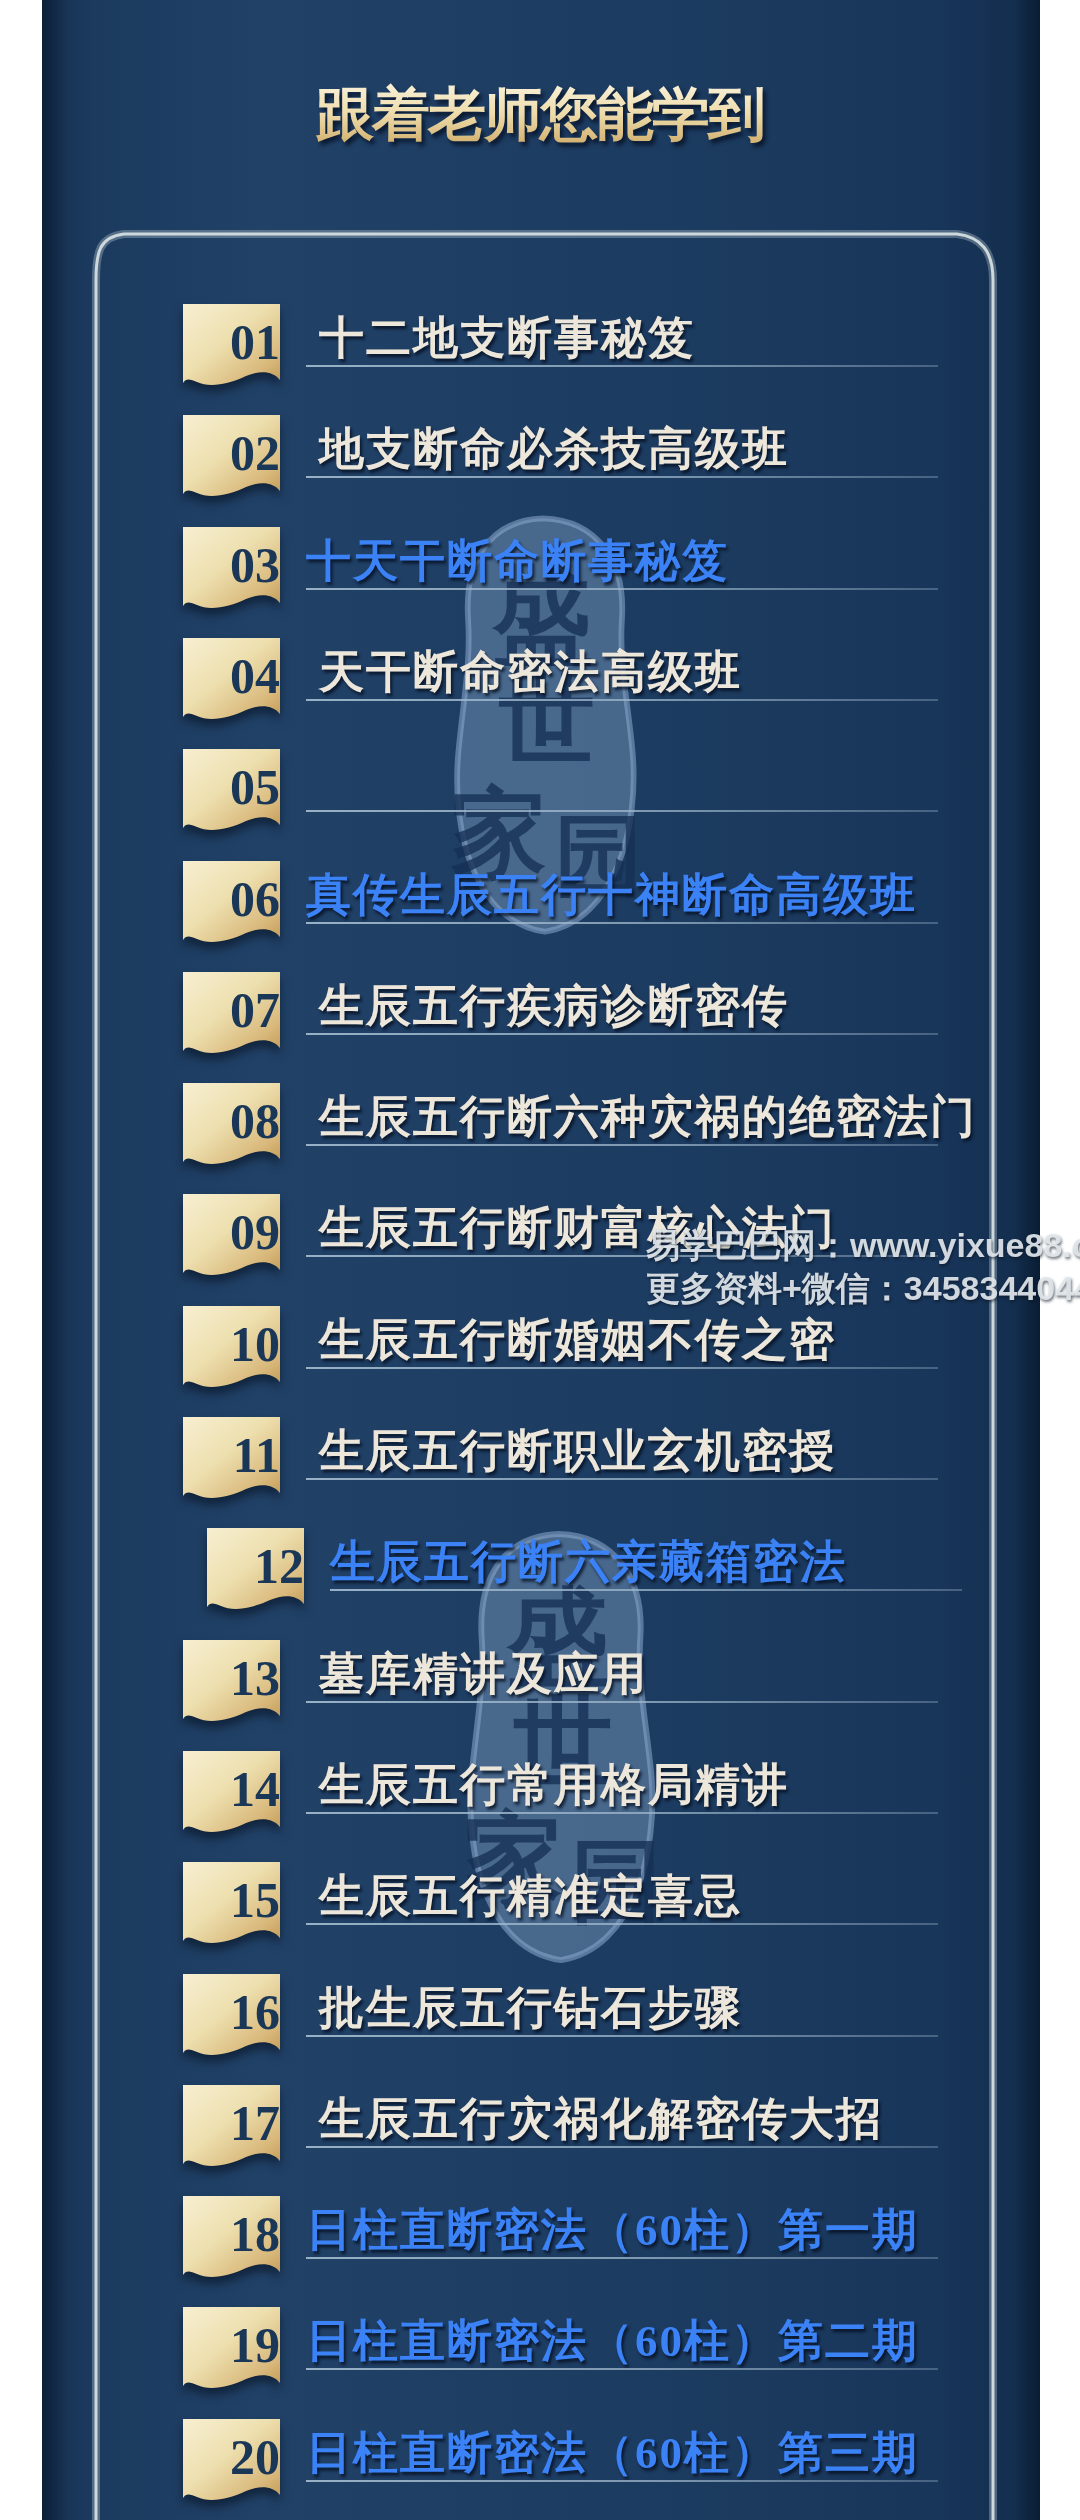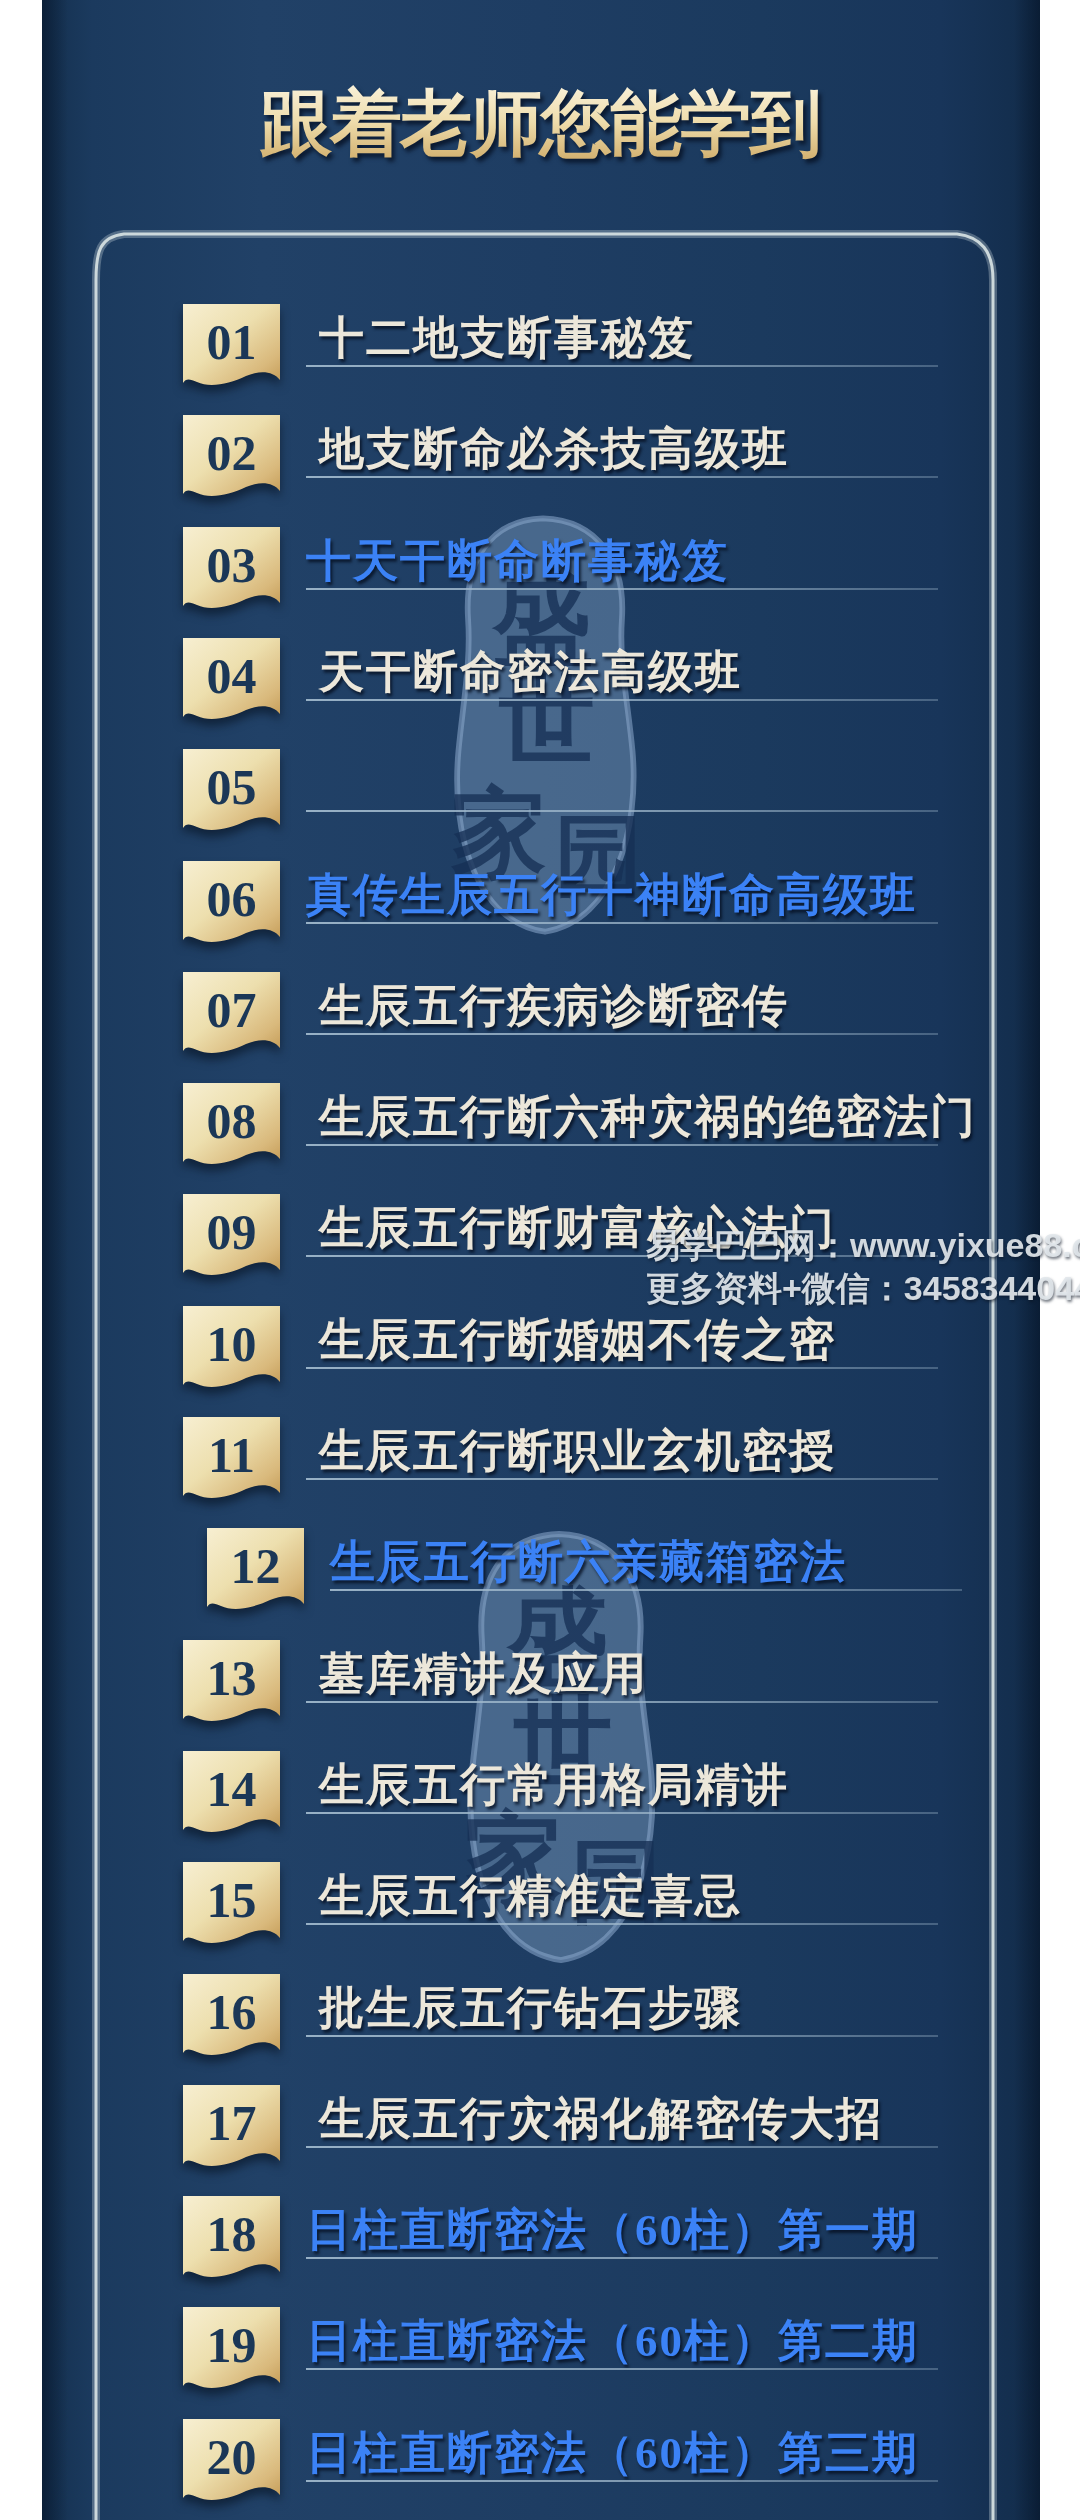--- a/index.html
+++ b/index.html
@@ -21,21 +21,21 @@
     background:linear-gradient(90deg,rgba(0,10,25,.45),rgba(0,10,25,0));
   }
   .panel .edge-shade-right{
     position:absolute;right:0;top:0;width:26px;height:100%;
     background:linear-gradient(270deg,rgba(0,10,25,.45),rgba(0,10,25,0));
   }
   
   .title{
     position:absolute;left:0;top:76px;width:100%;
     text-align:center;
-    font-size:72px;font-weight:700;letter-spacing:-2px;
+    font-size:58px;font-weight:700;letter-spacing:-2px;
     background:linear-gradient(180deg,#f9f1da 8%,#eedcab 48%,#c9a25c 100%);
     -webkit-background-clip:text;background-clip:text;
     color:transparent;-webkit-text-fill-color:transparent;
     filter:drop-shadow(3px 4px 2px rgba(6,18,38,.85));
     white-space:nowrap;
   }
   
   .frame-svg{position:absolute;left:0;top:0;width:1080px;height:2520px;pointer-events:none;}
   
   .seal{position:absolute;pointer-events:none;}
@@ -44,21 +44,21 @@
   
   .list{position:absolute;left:42px;top:304px;width:998px;}
   .item{position:absolute;left:0;width:998px;height:112px;}
   .badge{
     position:absolute;left:141px;top:0;width:97px;height:92px;
     filter:drop-shadow(0 7px 5px rgba(3,12,26,.55));
   }
   .badge svg{position:absolute;left:0;top:0;width:97px;height:92px;}
   .badge .num{
     position:absolute;left:0;top:0;width:100%;height:72px;line-height:76px;
-    text-align:center;font-size:50px;font-weight:700;color:#1b3757;
+    text-align:right;font-size:50px;font-weight:700;color:#1b3757;
     font-family:"Liberation Serif","DejaVu Serif",serif;
   }
   .label{
     position:absolute;left:264px;top:7px;width:690px;
     font-size:45px;font-weight:700;letter-spacing:2px;line-height:54px;
     white-space:nowrap;
     text-shadow:2px 3px 3px rgba(5,15,32,.8);
   }
   .tone-silver{color:#ece7da;margin-left:13px;}
   .tone-gold{color:#3b82f6;}

